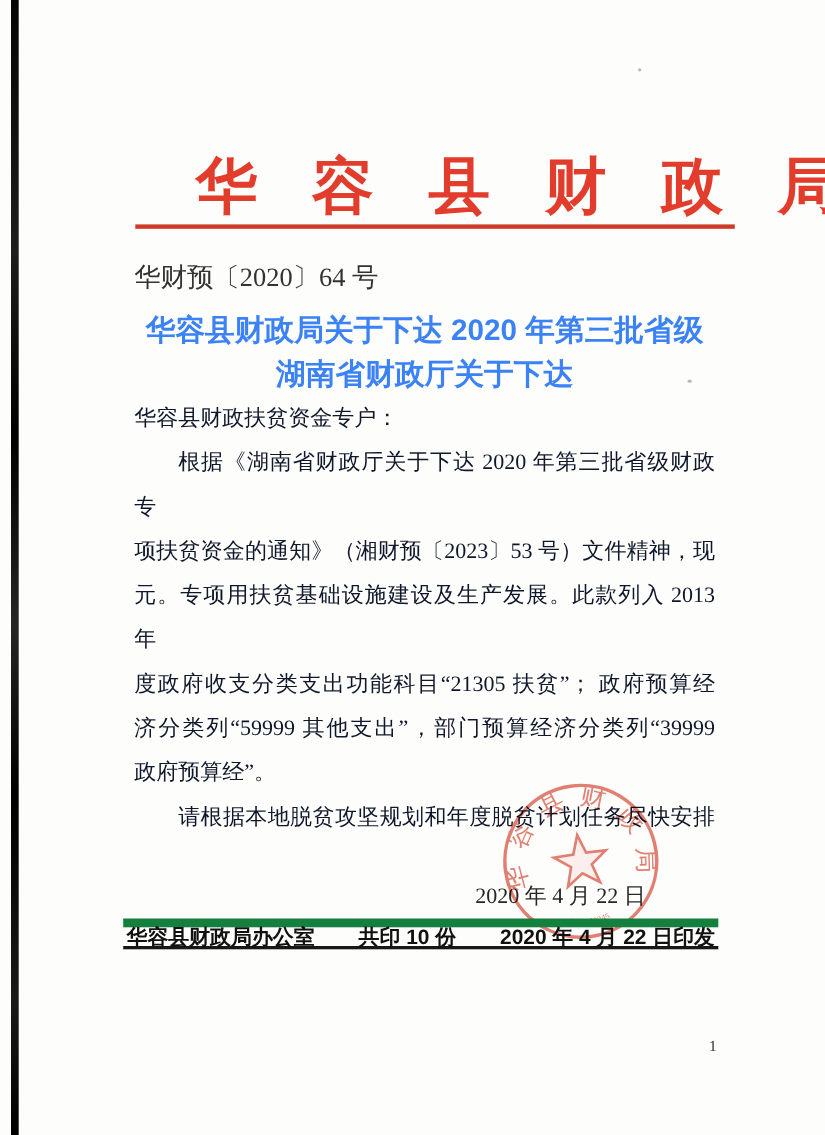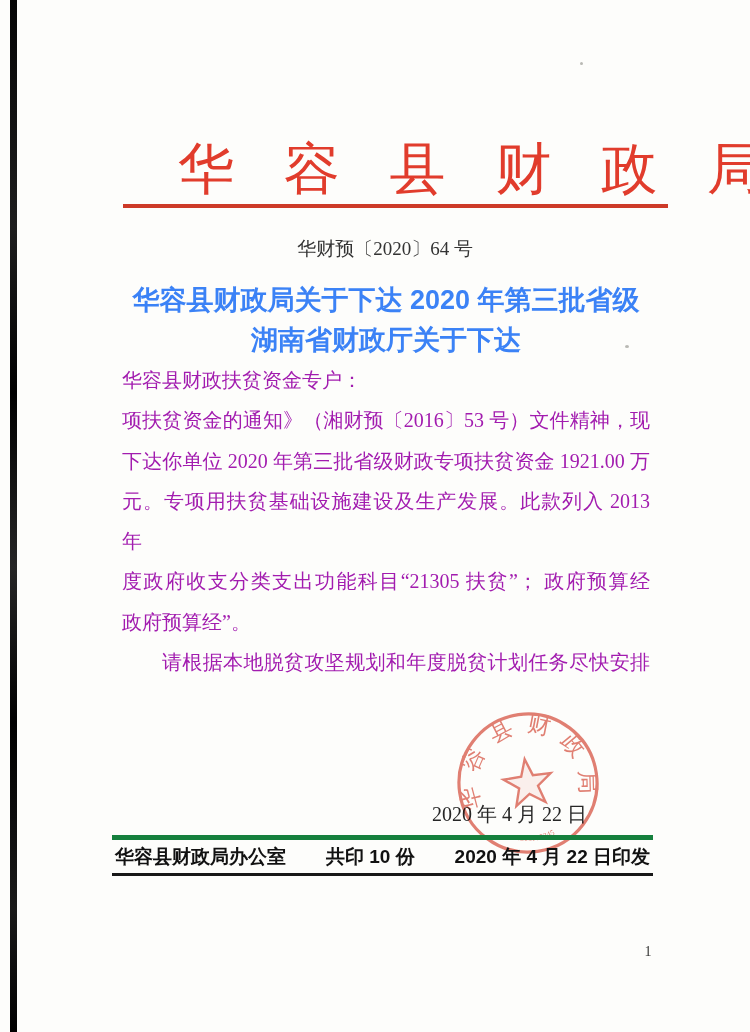--- a/index.html
+++ b/index.html
@@ -9,56 +9,56 @@
     font-family:"Liberation Serif","DejaVu Serif",serif;
     color:#2a2a2a;
   }
   .scan-strip{
     position:absolute;left:10px;top:0;width:7px;height:1032px;
     background:linear-gradient(180deg,#050505 0%,#1e1e1e 22%,#000 38%,#262626 55%,#000 70%,#1a1a1a 88%,#000 100%);
   }
   .agency{
     position:absolute;left:160px;top:132px;width:480px;
     text-align:center;
-    font-size:56px;font-weight:normal;color:#e13c2c;
+    font-size:56px;font-weight:bold;color:#e13c2c;
     letter-spacing:0.32em;text-indent:0.32em;
     font-family:"Liberation Serif","DejaVu Serif",serif;
     white-space:nowrap;
   }
   .red-rule{
     position:absolute;left:123px;top:204px;width:545px;height:4px;
     background:#cd3a28;
   }
   .doc-number{
     position:absolute;left:122px;top:236px;width:528px;
-    text-align:center;padding-right:2px;box-sizing:border-box;
-    font-size:19px;color:#333;
+    text-align:left;padding-right:2px;box-sizing:border-box;
+    font-size:24px;color:#333;
   }
   .doc-title{
     position:absolute;left:122px;top:280px;width:528px;
     text-align:center;
     font-family:"Liberation Sans","DejaVu Sans",sans-serif;
     font-weight:bold;font-size:27px;line-height:40px;color:#3b82f6;
   }
   .body-block{
     position:absolute;left:122px;top:360px;width:528px;
-    font-size:20px;line-height:40.3px;color:#a21caf;
+    font-size:20px;line-height:40.3px;color:#0f172a;
   }
   .line{min-height:40.3px;}
   .line.just{text-align:justify;text-align-last:justify;}
   .line.indent{text-indent:2em;}
   .issue-date{
     position:absolute;left:122px;top:801px;width:528px;
     text-align:right;padding-right:63px;box-sizing:border-box;
     font-size:20px;color:#262626;
   }
   .footer-bar{
-    position:absolute;left:112px;top:835px;width:541px;height:41px;
+    position:absolute;left:112px;top:835px;width:541px;height:28px;
     box-sizing:border-box;
-    border-top:5px solid #15803d;border-bottom:3px solid #181818;
+    border-top:8px solid #15803d;border-bottom:3px solid #181818;
     display:flex;justify-content:space-between;align-items:center;
     padding:0 3px;
     font-family:"Liberation Sans","DejaVu Sans",sans-serif;
     font-weight:bold;font-size:19px;color:#111;
   }
   .page-number{
     position:absolute;left:638px;top:944px;width:20px;
     font-size:14px;color:#333;text-align:center;
   }
   .seal{
@@ -82,24 +82,25 @@
 <div class="red-rule"></div>
 <div class="doc-number">华财预〔2020〕64 号</div>
 
 <div class="doc-title">
   <div>华容县财政局关于下达 2020 年第三批省级</div>
   <div>湖南省财政厅关于下达</div>
 </div>
 
 <div class="body-block">
   <div class="line">华容县财政扶贫资金专户：</div>
-  <div class="line just">项扶贫资金的通知》（湘财预〔2016〕53 号）文件精神，现</div>
-  <div class="line just">下达你单位 2020 年第三批省级财政专项扶贫资金 1921.00 万</div>
+  <div class="line indent just">根据《湖南省财政厅关于下达 2020 年第三批省级财政专</div>
+  <div class="line just">项扶贫资金的通知》（湘财预〔2023〕53 号）文件精神，现</div>
   <div class="line just">元。专项用扶贫基础设施建设及生产发展。此款列入 2013 年</div>
   <div class="line just">度政府收支分类支出功能科目“21305 扶贫”； 政府预算经</div>
+  <div class="line just">济分类列“59999 其他支出”，部门预算经济分类列“39999</div>
   <div class="line">政府预算经”。</div>
   <div class="line indent just">请根据本地脱贫攻坚规划和年度脱贫计划任务尽快安排</div>
 </div>
 
 <div class="issue-date">2020 年 4 月 22 日</div>
 
 <svg class="seal" viewBox="0 0 160 160">
   <circle cx="80" cy="80" r="69" fill="none" stroke="#dd6a5c" stroke-width="3.2"></circle>
   <path d="M80,56 L85.88,72.91 L103.78,73.27 L89.51,84.09 L94.69,101.23 L80,91 L65.31,101.23 L70.49,84.09 L56.22,73.27 L74.12,72.91 Z" fill="rgba(230,120,110,0.12)" stroke="#dd6a5c" stroke-width="2.4"></path>
   <defs>

